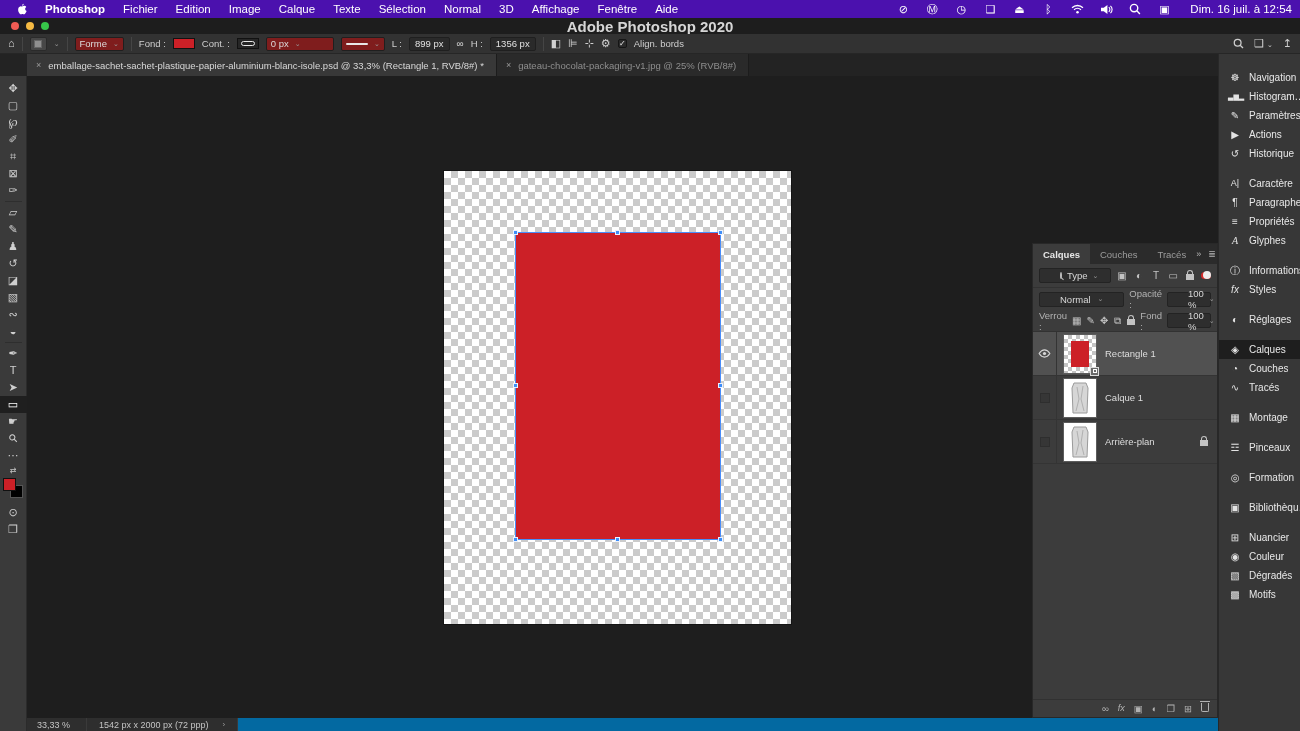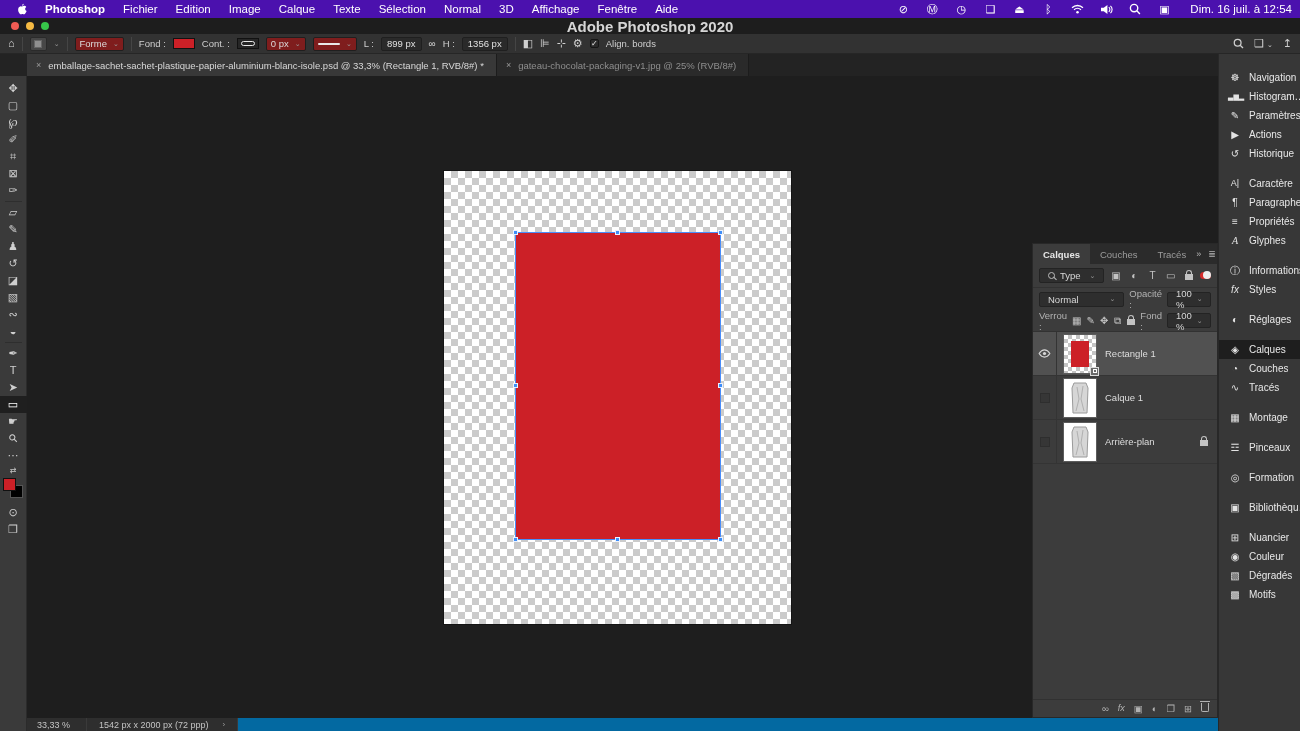--- a/index.html
+++ b/index.html
@@ -95,21 +95,21 @@
   .layers-panel { position:absolute; left:1032px; top:243px; width:186px; height:475px;
     background:#3c3c3c; border:1px solid #282828; z-index:35; display:flex; flex-direction:column;
     font-size:9.5px; color:#cfcfcf;}
   .lp-tabs { height:20px; background:#2b2b2b; display:flex; align-items:stretch;}
   .lp-tab { padding:0 10px; display:flex; align-items:center; font-size:9.5px; color:#9c9c9c;}
   .lp-tab.active { background:#3c3c3c; color:#e6e6e6; font-weight:bold;}
   .lp-tabs .lp-tabs-right { margin-left:auto; display:flex; align-items:center; gap:7px; padding-right:6px; color:#b5b5b5; font-size:9px;}
   .lp-row { display:flex; align-items:center; gap:5px; padding:0 6px; }
   .lp-filter { height:24px; border-bottom:1px solid #323232;}
   .lp-sel { background:#2e2e2e; border:1px solid #232323; border-radius:2px; height:15px;
-    display:flex; align-items:center; gap:5px; padding:0 8px; color:#d8d8d8;}
+    display:flex; align-items:center; gap:5px; padding:0 20px; color:#d8d8d8;}
   .lp-sel .chev { font-size:7px; color:#999; margin-left:auto;}
   .mag { width:7px; height:7px; border:1.3px solid #bbb; border-radius:50%; position:relative; display:inline-block;}
   .mag::after{ content:""; position:absolute; width:4px; height:1.3px; background:#bbb; transform:rotate(45deg); right:-3px; bottom:-1px;}
   .lp-fico { width:15px; text-align:center; color:#c3c3c3; font-size:10px;}
   .filter-toggle { margin-left:auto; width:12px; height:7px; background:#d62b2b; border-radius:4px; position:relative;}
   .filter-toggle::after{content:""; position:absolute; right:0; top:-1px; width:8px; height:8px; background:#eee; border-radius:50%;}
   .lp-blend { height:22px; }
   .lp-lock { height:22px; border-bottom:1px solid #323232;}
   .lp-label { color:#b3b3b3; }
   .lock-shape { width:8px; height:6px; background:#c3c3c3; position:relative; display:inline-block; margin-top:4px;}
@@ -225,21 +225,21 @@
     <span class="ob-sep"></span>
     <span class="ob-select">
       <span>Forme</span>
         <span class="chev">⌄</span>
     </span>
     <span class="ob-sep"></span>
     <span>Fond :</span>
     <span class="swatch-fill"></span>
     <span>Cont. :</span>
     <span class="swatch-stroke"></span>
-    <span class="ob-select" style="width:40px;">
+    <span class="ob-select" style="width:68px;">
       <span>0 px</span>
         <span class="chev">⌄</span>
     </span>
     <span class="ob-select" style="width:44px;">
       <span class="line-style"></span>
         <span class="chev">⌄</span>
     </span>
     <span>L :</span>
     <span class="ob-field">
         <span>899 px</span>

